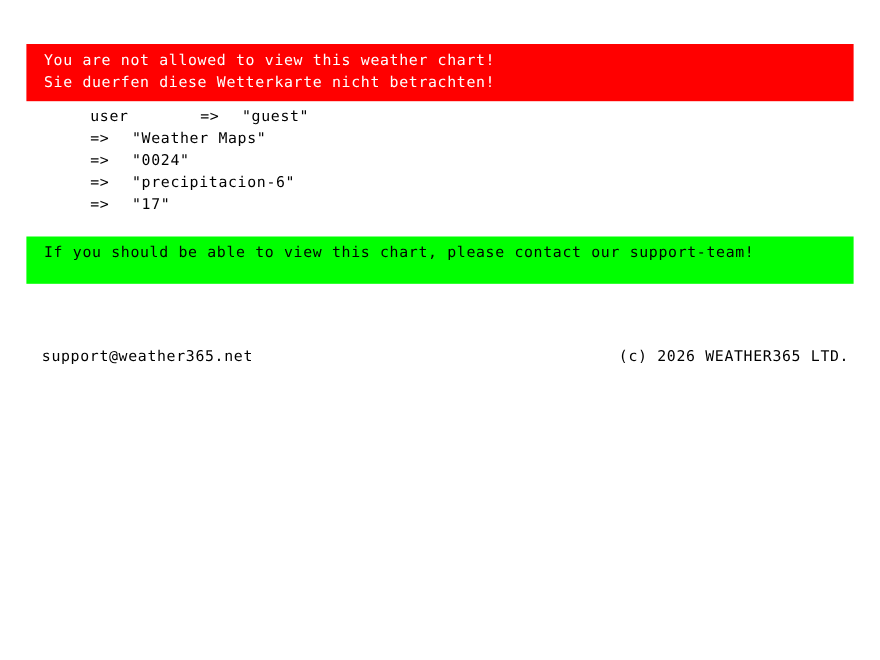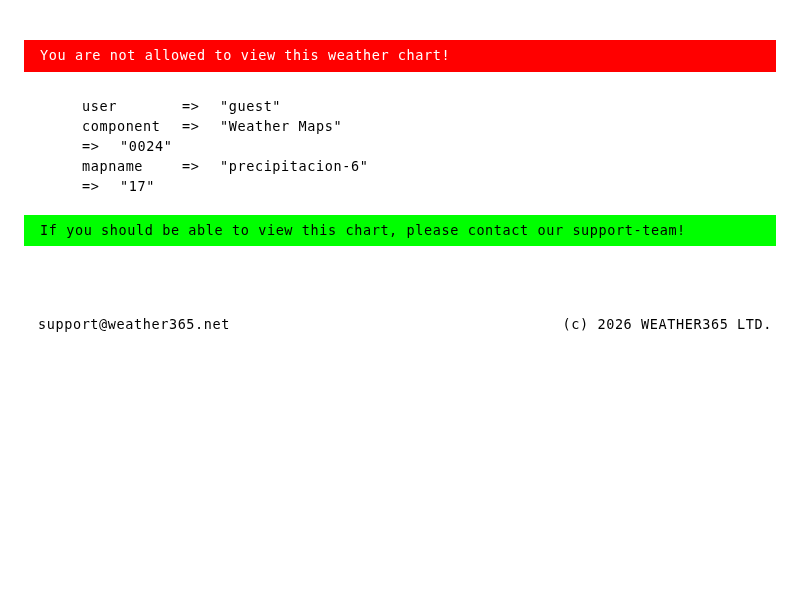--- a/index.html
+++ b/index.html
@@ -72,21 +72,21 @@
     letter-spacing: 0.6px;
   }
 
   
   .banner-info {
     position: absolute;
     left: 24px;
     top: 199px;
     width: 752px;
     background: #00ff00;
-    padding: 5px 0 6px 0;
+    padding: 5px 0 18px 0;
     box-sizing: border-box;
   }
   .banner-info .line {
     color: #000000;
     font-size: 13.5px;
     line-height: 20px;
     letter-spacing: 0.6px;
     padding-left: 16px;
     white-space: pre;
   }
@@ -113,43 +113,42 @@
     letter-spacing: 0.6px;
   }
 </style>
 </head>
 <body>
 
 <div class="page">
 
   <div class="banner-error">
     <div class="line">You are not allowed to view this weather chart!</div>
+    <div class="line">Sie duerfen diese Wetterkarte nicht betrachten!</div>
   </div>
 
   <div class="kv-block">
 
     <div class="kv-row">
       <span class="kv-key">user</span>
       <span class="kv-arrow">=&gt;</span>
       <span class="kv-val">"guest"</span>
     </div>
 
     <div class="kv-row">
-      <span class="kv-key">component</span>
       <span class="kv-arrow">=&gt;</span>
       <span class="kv-val">"Weather Maps"</span>
     </div>
 
     <div class="kv-row">
       <span class="kv-arrow">=&gt;</span>
       <span class="kv-val">"0024"</span>
     </div>
 
     <div class="kv-row">
-      <span class="kv-key">mapname</span>
       <span class="kv-arrow">=&gt;</span>
       <span class="kv-val">"precipitacion-6"</span>
     </div>
 
     <div class="kv-row">
       <span class="kv-arrow">=&gt;</span>
       <span class="kv-val">"17"</span>
     </div>
 
   </div>

